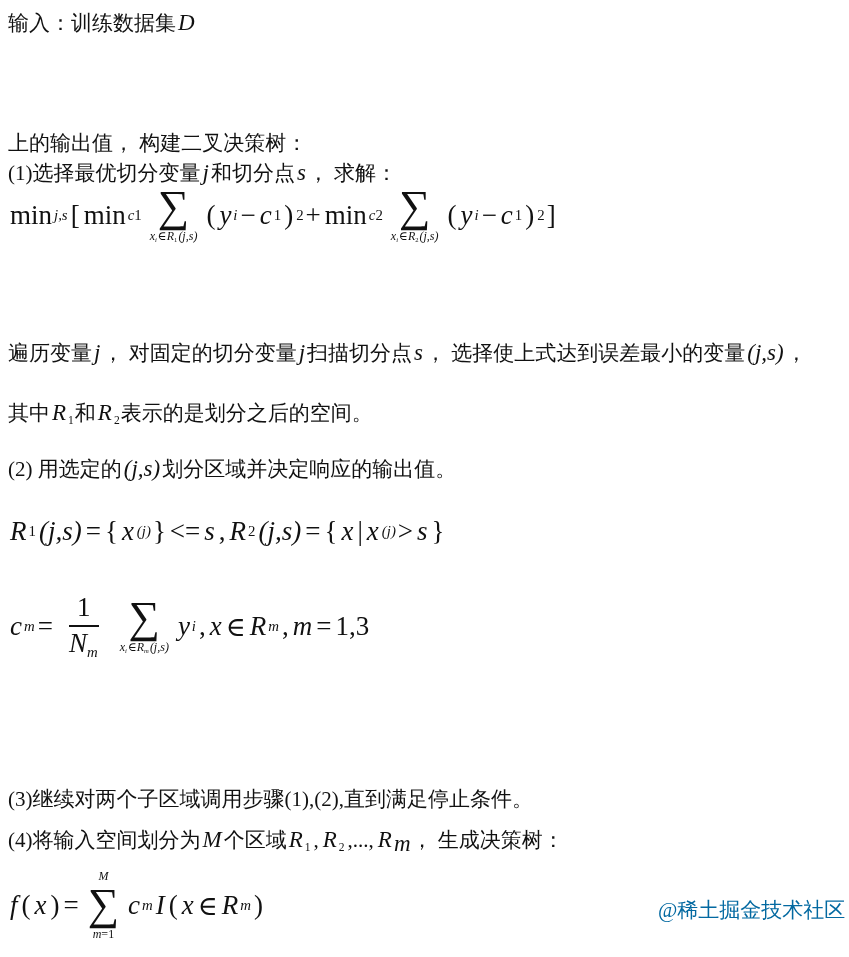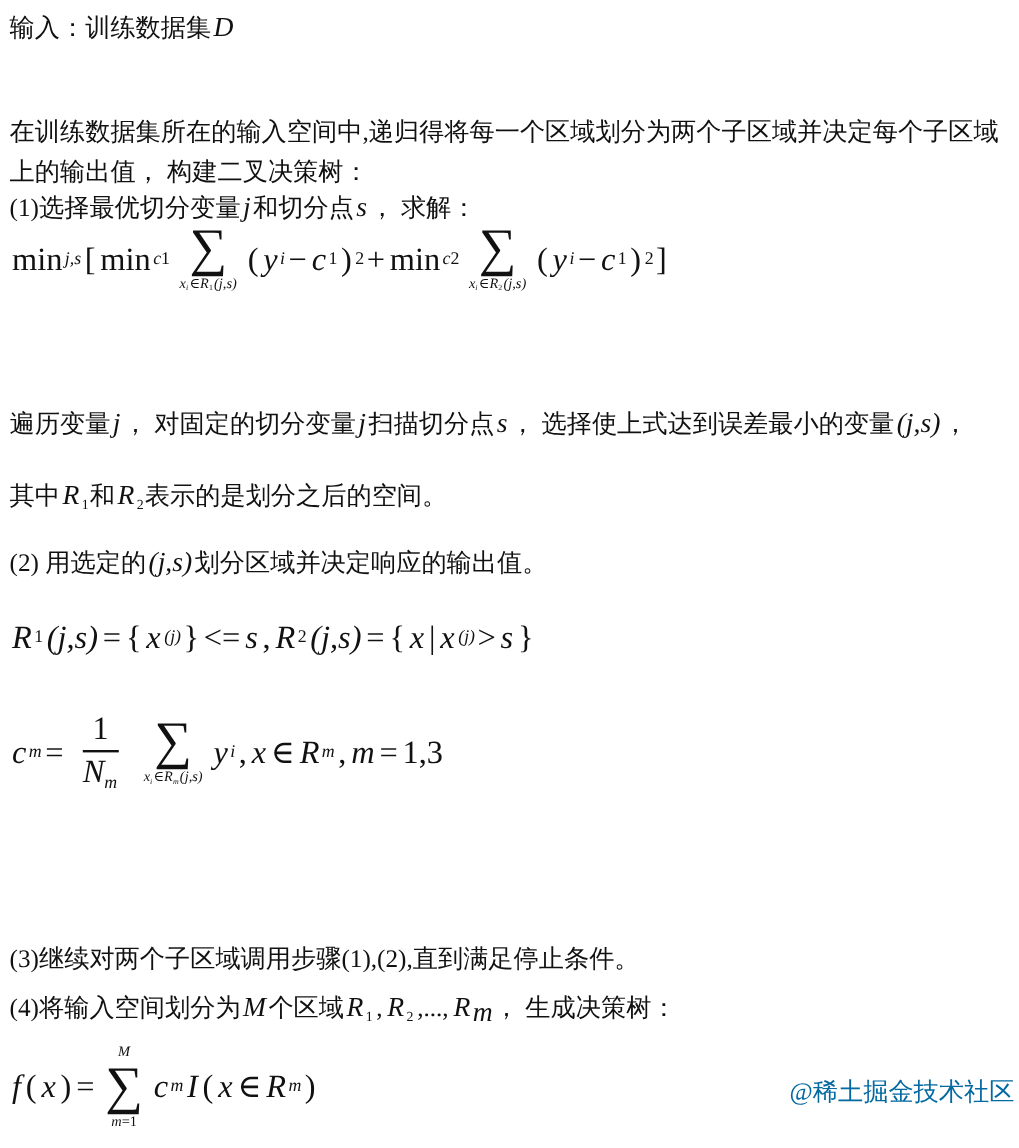--- a/index.html
+++ b/index.html
@@ -63,21 +63,20 @@
     color:#0369a1;
     white-space:nowrap;
   }
 </style>
 </head>
 <body>
 
 <div class="page">
 
   <div class="tline" style="top:6px;"><span class="mc">输入：训练数据集</span><span class="mt">D</span></div>
-  <div class="tline" style="top:94px;"><span class="mc">在训练数据集所在的输入空间中,递归得将每一个区域划分为两个子区域并决定每个子区域</span></div>
   <div class="tline" style="top:127px;"><span class="mc">上的输出值， 构建二叉决策树：</span></div>
   <div class="tline" style="top:156px;"><span class="mc">(1)选择最优切分变量</span><span class="mt">j</span><span class="mc">和切分点</span><span class="mt">s</span><span class="mc">， 求解：</span></div>
   <div class="formula" style="top:188px;">
       <span class="mr">min</span>
       <span class="msub"><span class="mt">j,s</span></span>
       <span class="mr">[</span>
       <span class="mr">min</span>
       <span class="msub"><span class="mt">c</span><span class="mr">1</span></span>
       <span class="msum">
         <span class="sigma">∑</span>

